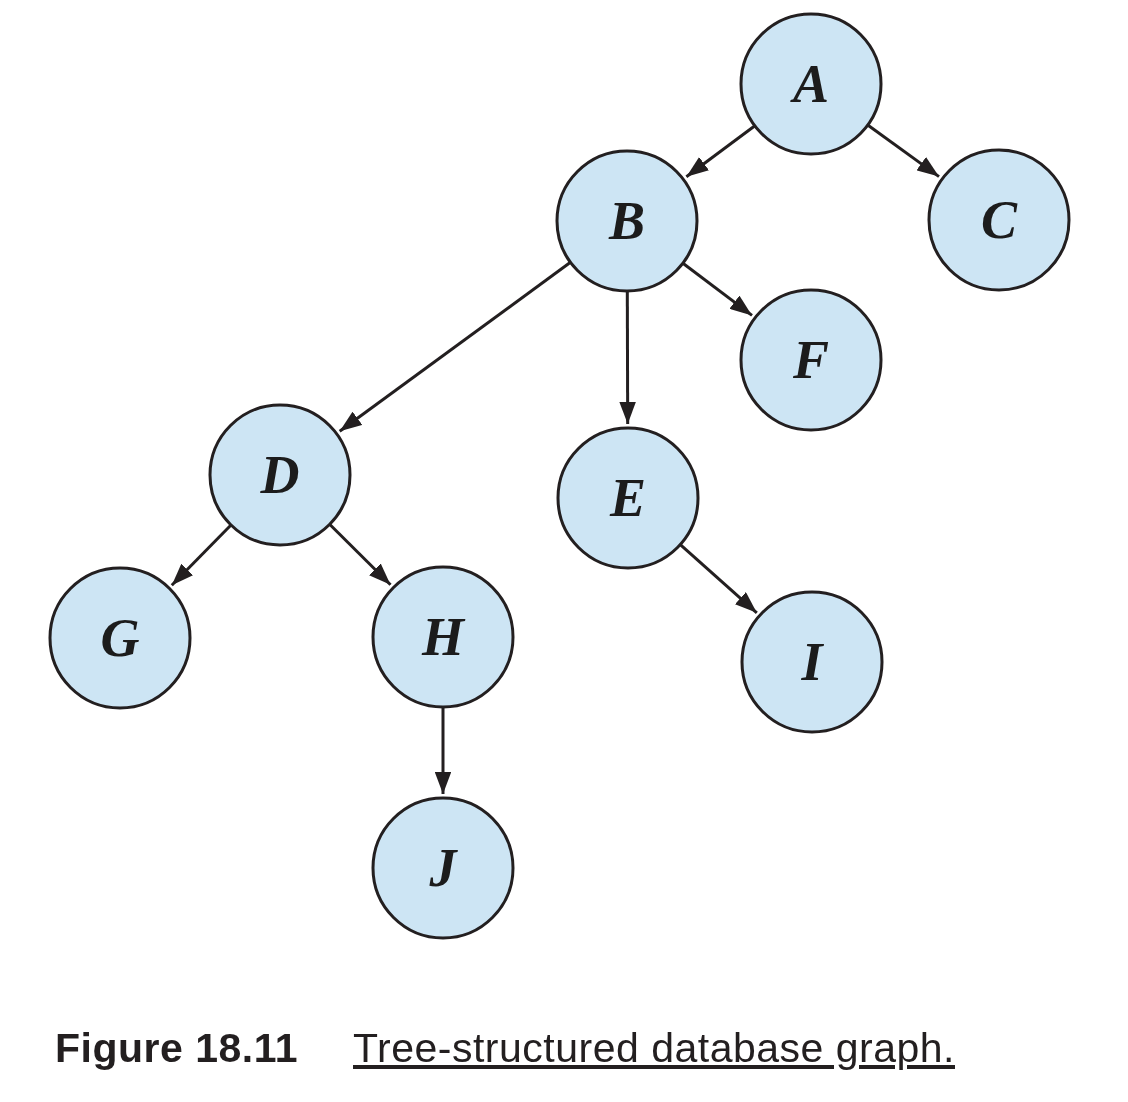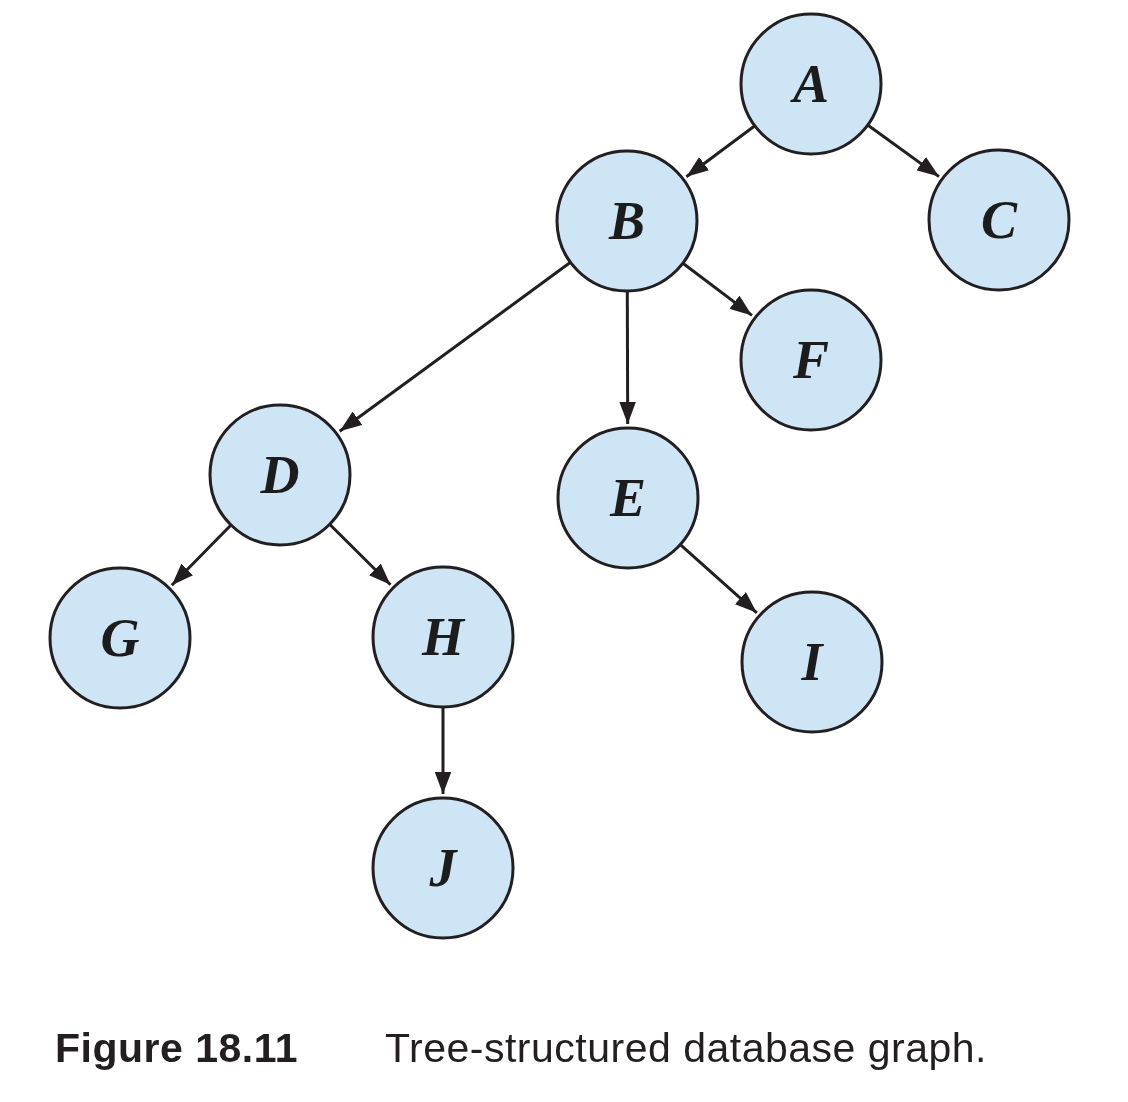--- a/index.html
+++ b/index.html
@@ -30,26 +30,27 @@
     position: absolute;
     left: 55px;
     top: 1026px;
     white-space: nowrap;
     font-size: 41px;
     line-height: 1.1;
     color: #231f20;
   }
   .caption-label {
     font-weight: 700;
-    margin-right: 87px;
+    margin-right: 55px;
     letter-spacing: 0.5px;
   }
   .caption-text {
     font-weight: 400;
     letter-spacing: 0.5px;
+    text-decoration: underline;
   }
 </style>
 </head>
 <body>
 
 <div class="stage">
 
   <svg class="diagram-svg" width="1128" height="1000" viewBox="0 0 1128 1000" xmlns="http://www.w3.org/2000/svg">
       <defs>
         <marker id="arrow" viewBox="0 0 12 9" refX="12" refY="4.5" markerWidth="22" markerHeight="16.5" markerUnits="userSpaceOnUse" orient="auto">

